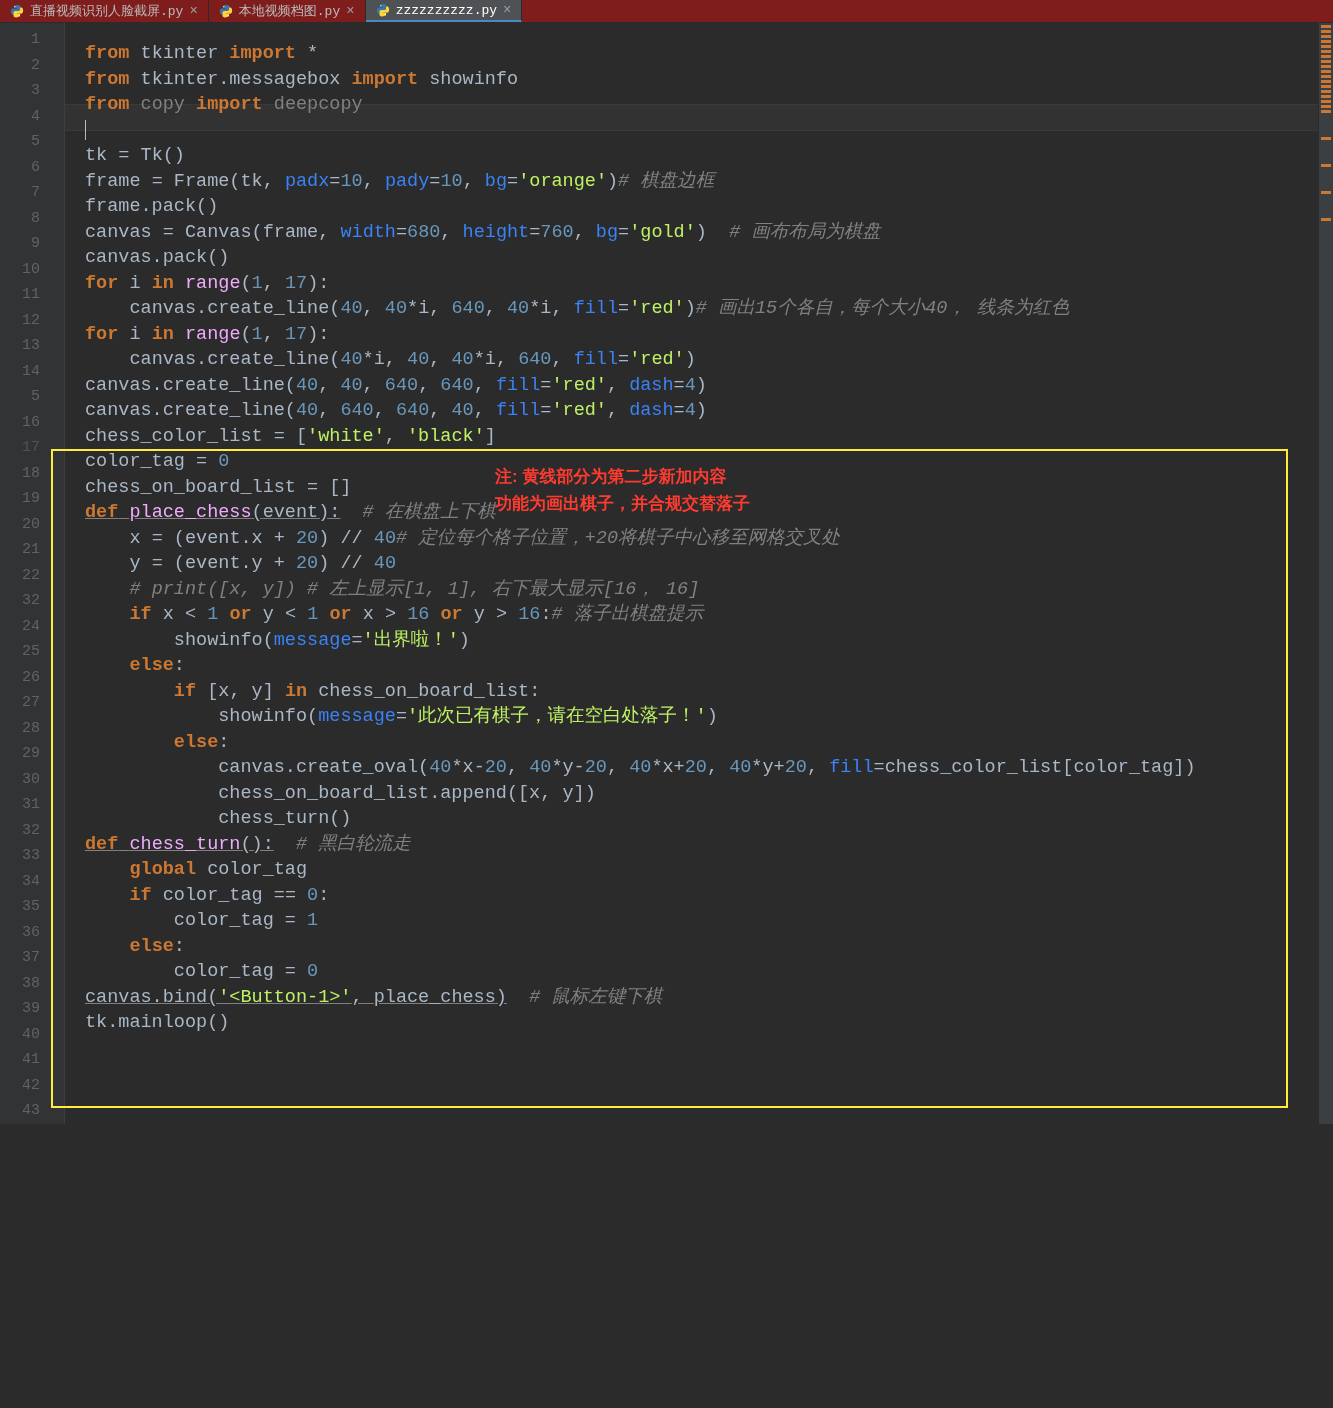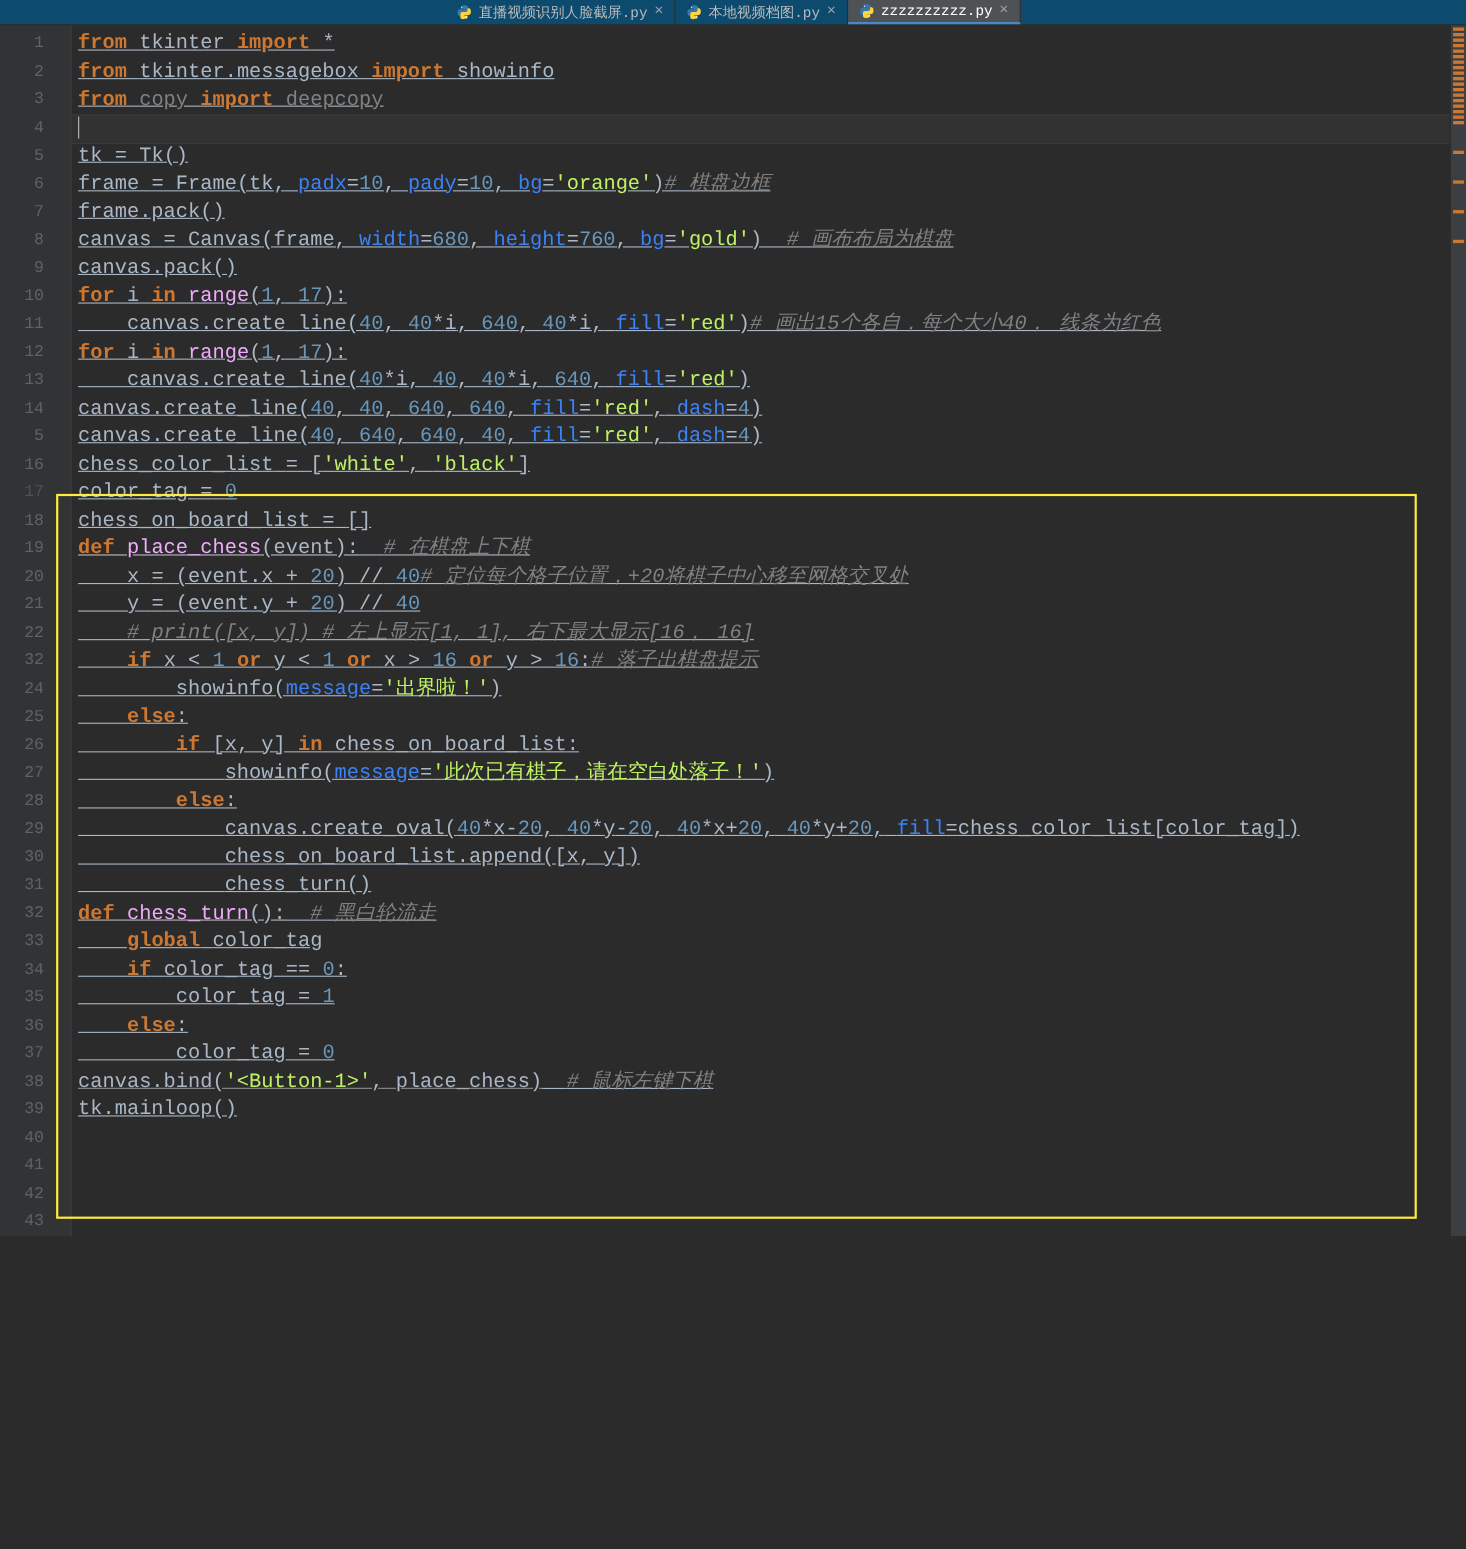--- a/index.html
+++ b/index.html
@@ -1,32 +1,32 @@
 <!DOCTYPE html>
 <html><head>
 <meta charset="utf-8">
 <style>
   html,body{margin:0;padding:0;background:#2b2b2b;font-family:Consolas,'Courier New',monospace;font-size:16px;color:#a9b7c6;}
   .root{display:flex;flex-direction:column;width:1333px;}
   
-  .tabbar{height:22px;background:#0c4a6e;display:flex;align-items:center;font-size:13px;color:#bbbbbb;border-bottom:1px solid #2b2b2b;justify-content:center;}
+  .tabbar{height:22px;background:#7f1d1d;display:flex;align-items:center;font-size:13px;color:#bbbbbb;border-bottom:1px solid #2b2b2b;}
   .tab{display:flex;align-items:center;gap:6px;padding:0 10px;height:22px;border-right:1px solid #2b2b2b;cursor:pointer;}
   .tab.active{background:#4e5254;color:#ffffff;border-bottom:2px solid #4a88c7;height:20px;}
   .tab .pyicon{display:inline-flex;}
   .tab .pyicon svg{width:14px;height:14px;}
   .tab-close{color:#9aa0a6;font-size:14px;line-height:1;}
   
   .editor{display:flex;flex-direction:row;position:relative;}
   .gutter{background:#313335;width:50px;text-align:right;color:#606366;padding-top:4px;font-size:15px;user-select:none;}
   .gutter .ln{height:25.5px;line-height:25.5px;padding-right:10px;}
   .gutter .ln.dim{color:#4e5356;}
   .foldcol{width:14px;background:#313335;border-right:1px solid #3c3f41;padding-top:4px;}
   .foldcol .fc{height:25.5px;line-height:25.5px;display:flex;justify-content:center;align-items:center;color:#6e6e6e;font-size:10px;}
   .code{flex:1;padding:4px 0 0 6px;position:relative;}
-  .code pre{margin:0;font-family:inherit;font-size:18.5px;line-height:25.5px;white-space:pre;text-decoration:underline;}
+  .code pre{margin:14px;font-family:inherit;font-size:18.5px;line-height:25.5px;white-space:pre;}
   
   .cur-line{position:absolute;left:0;right:0;height:25.5px;background:#323232;border:1px solid #3a3a3a;border-left:none;border-right:none;z-index:0;}
   .code pre{position:relative;z-index:1;}
   .caret{display:inline-block;width:1px;height:20px;background:#bbbbbb;vertical-align:middle;}
   
   .kw{color:#cc7832;font-weight:bold;}
   .fn{color:#f0abfc;}
   .str{color:#bef264;}
   .num{color:#6897bb;}
   .op{color:#a9b7c6;}
@@ -176,20 +176,24 @@
         <div class="fc"></div>
         <div class="fc"></div>
         <div class="fc"></div>
         <div class="fc"></div>
         <div class="fc"></div>
       </div>
     <div class="code" id="codewrap">
       <div class="cur-line" id="curline" style="top: 80.5px;"></div>
       <pre id="code"><div><span class="kw">from</span> <span class="name">tkinter</span> <span class="kw">import</span> <span class="op">*</span></div><div><span class="kw">from</span> <span class="name">tkinter.messagebox</span> <span class="kw">import</span> <span class="name">showinfo</span></div><div><span class="squig"><span class="kw">from</span> copy <span class="kw">import</span> deepcopy</span></div><div><span class="caret"></span></div><div><span class="name">tk</span> <span class="op">=</span> <span class="name">Tk</span><span class="op">()</span></div><div><span class="name">frame</span> <span class="op">=</span> <span class="name">Frame</span><span class="op">(</span><span class="name">tk</span><span class="op">,</span> <span class="argp">padx</span><span class="squig"><span style="color:#555;"></span></span><span class="op">=</span><span class="squig"><span style="color:#555;"></span></span><span class="num">10</span><span class="op">,</span> <span class="argp">pady</span><span class="squig"><span style="color:#555;"></span></span><span class="op">=</span><span class="squig"><span style="color:#555;"></span></span><span class="num">10</span><span class="op">,</span> <span class="argp">bg</span><span class="squig"><span style="color:#555;"></span></span><span class="op">=</span><span class="squig"><span style="color:#555;"></span></span><span class="str">'orange'</span><span class="op">)</span><span class="squig"><span style="color:#555;"></span></span><span class="cmt"># 棋盘边框</span></div><div><span class="name">frame.pack</span><span class="op">()</span></div><div><span class="name">canvas</span> <span class="op">=</span> <span class="name">Canvas</span><span class="op">(</span><span class="name">frame</span><span class="op">,</span> <span class="argp">width</span><span class="squig"><span style="color:#555;"></span></span><span class="op">=</span><span class="squig"><span style="color:#555;"></span></span><span class="num">680</span><span class="op">,</span> <span class="argp">height</span><span class="squig"><span style="color:#555;"></span></span><span class="op">=</span><span class="squig"><span style="color:#555;"></span></span><span class="num">760</span><span class="op">,</span> <span class="argp">bg</span><span class="squig"><span style="color:#555;"></span></span><span class="op">=</span><span class="squig"><span style="color:#555;"></span></span><span class="str">'gold'</span><span class="op">)</span>  <span class="cmt"># 画布布局为棋盘</span></div><div><span class="name">canvas.pack</span><span class="op">()</span></div><div></div><div><span class="kw">for</span> <span class="name">i</span> <span class="kw">in</span> <span class="fn">range</span><span class="op">(</span><span class="num">1</span><span class="op">,</span> <span class="num">17</span><span class="op">):</span></div><div>    <span class="name">canvas.create_line</span><span class="op">(</span><span class="num">40</span><span class="op">,</span> <span class="num">40</span><span class="op">*</span><span class="name">i</span><span class="op">,</span> <span class="num">640</span><span class="op">,</span> <span class="num">40</span><span class="op">*</span><span class="name">i</span><span class="op">,</span> <span class="argp">fill</span><span class="squig"><span style="color:#555;"></span></span><span class="op">=</span><span class="squig"><span style="color:#555;"></span></span><span class="str">'red'</span><span class="op">)</span><span class="squig"><span style="color:#555;"></span></span><span class="cmt"># 画出15个各自，每个大小40， 线条为红色</span></div><div><span class="kw">for</span> <span class="name">i</span> <span class="kw">in</span> <span class="fn">range</span><span class="op">(</span><span class="num">1</span><span class="op">,</span> <span class="num">17</span><span class="op">):</span></div><div>    <span class="name">canvas.create_line</span><span class="op">(</span><span class="num">40</span><span class="op">*</span><span class="name">i</span><span class="op">,</span> <span class="num">40</span><span class="op">,</span> <span class="num">40</span><span class="op">*</span><span class="name">i</span><span class="op">,</span> <span class="num">640</span><span class="op">,</span> <span class="argp">fill</span><span class="squig"><span style="color:#555;"></span></span><span class="op">=</span><span class="squig"><span style="color:#555;"></span></span><span class="str">'red'</span><span class="op">)</span></div><div><span class="name">canvas.create_line</span><span class="op">(</span><span class="num">40</span><span class="op">,</span> <span class="num">40</span><span class="op">,</span> <span class="num">640</span><span class="op">,</span> <span class="num">640</span><span class="op">,</span> <span class="argp">fill</span><span class="squig"><span style="color:#555;"></span></span><span class="op">=</span><span class="squig"><span style="color:#555;"></span></span><span class="str">'red'</span><span class="op">,</span> <span class="argp">dash</span><span class="squig"><span style="color:#555;"></span></span><span class="op">=</span><span class="squig"><span style="color:#555;"></span></span><span class="num">4</span><span class="op">)</span></div><div><span class="name">canvas.create_line</span><span class="op">(</span><span class="num">40</span><span class="op">,</span> <span class="num">640</span><span class="op">,</span> <span class="num">640</span><span class="op">,</span> <span class="num">40</span><span class="op">,</span> <span class="argp">fill</span><span class="squig"><span style="color:#555;"></span></span><span class="op">=</span><span class="squig"><span style="color:#555;"></span></span><span class="str">'red'</span><span class="op">,</span> <span class="argp">dash</span><span class="squig"><span style="color:#555;"></span></span><span class="op">=</span><span class="squig"><span style="color:#555;"></span></span><span class="num">4</span><span class="op">)</span></div><div></div><div><span class="name">chess_color_list</span> <span class="op">=</span> <span class="op">[</span><span class="str">'white'</span><span class="op">,</span> <span class="str">'black'</span><span class="op">]</span></div><div><span class="name">color_tag</span> <span class="op">=</span> <span class="num">0</span></div><div><span class="name">chess_on_board_list</span> <span class="op">=</span> <span class="op">[]</span></div><div><span class="def under">def</span><span class="under"> </span><span class="fn under">place_chess</span><span class="op under">(</span><span class="name under">event</span><span class="op under">):</span>  <span class="cmt"># 在棋盘上下棋</span></div><div>    <span class="name">x</span> <span class="op">=</span> <span class="op">(</span><span class="name">event.x</span> <span class="op">+</span> <span class="num">20</span><span class="op">)</span> <span class="op">//</span> <span class="num">40</span><span class="squig"><span style="color:#555;"></span></span><span class="cmt"># 定位每个格子位置，+20将棋子中心移至网格交叉处</span></div><div>    <span class="name">y</span> <span class="op">=</span> <span class="op">(</span><span class="name">event.y</span> <span class="op">+</span> <span class="num">20</span><span class="op">)</span> <span class="op">//</span> <span class="num">40</span></div><div>    <span class="cmt"># print([x, y]) # 左上显示[1, 1], 右下最大显示[16， 16]</span></div><div>    <span class="kw">if</span> <span class="name">x</span> <span class="op">&lt;</span> <span class="num">1</span> <span class="kw">or</span> <span class="name">y</span> <span class="op">&lt;</span> <span class="num">1</span> <span class="kw">or</span> <span class="name">x</span> <span class="op">&gt;</span> <span class="num">16</span> <span class="kw">or</span> <span class="name">y</span> <span class="op">&gt;</span> <span class="num">16</span><span class="op">:</span><span class="squig"><span style="color:#555;"></span></span><span class="cmt"># 落子出棋盘提示</span></div><div>        <span class="name">showinfo</span><span class="op">(</span><span class="argp">message</span><span class="op">=</span><span class="str">'出界啦！'</span><span class="op">)</span></div><div>    <span class="kw">else</span><span class="op">:</span></div><div>        <span class="kw">if</span> <span class="op">[</span><span class="name">x</span><span class="op">,</span> <span class="name">y</span><span class="op">]</span> <span class="kw">in</span> <span class="name">chess_on_board_list</span><span class="op">:</span></div><div>            <span class="name">showinfo</span><span class="op">(</span><span class="argp">message</span><span class="op">=</span><span class="str">'此次已有棋子，请在空白处落子！'</span><span class="op">)</span></div><div>        <span class="kw">else</span><span class="op">:</span></div><div>            <span class="name">canvas.create_oval</span><span class="op">(</span><span class="num">40</span><span class="op">*</span><span class="name">x</span><span class="op">-</span><span class="num">20</span><span class="op">,</span> <span class="num">40</span><span class="op">*</span><span class="name">y</span><span class="op">-</span><span class="num">20</span><span class="op">,</span> <span class="num">40</span><span class="op">*</span><span class="name">x</span><span class="op">+</span><span class="num">20</span><span class="op">,</span> <span class="num">40</span><span class="op">*</span><span class="name">y</span><span class="op">+</span><span class="num">20</span><span class="op">,</span> <span class="argp">fill</span><span class="op">=</span><span class="name">chess_color_list</span><span class="op">[</span><span class="name">color_tag</span><span class="op">])</span></div><div>            <span class="name">chess_on_board_list.append</span><span class="op">([</span><span class="name">x</span><span class="op">,</span> <span class="name">y</span><span class="op">])</span></div><div>            <span class="name">chess_turn</span><span class="op">()</span></div><div></div><div><span class="def under">def</span><span class="under"> </span><span class="fn under">chess_turn</span><span class="op under">():</span>  <span class="cmt"># 黑白轮流走</span></div><div>    <span class="kw">global</span> <span class="name">color_tag</span></div><div>    <span class="kw">if</span> <span class="name">color_tag</span> <span class="op">==</span> <span class="num">0</span><span class="op">:</span></div><div>        <span class="name">color_tag</span> <span class="op">=</span> <span class="num">1</span></div><div>    <span class="kw">else</span><span class="op">:</span></div><div>        <span class="name">color_tag</span> <span class="op">=</span> <span class="num">0</span></div><div></div><div><span class="name under">canvas.bind</span><span class="op under">(</span><span class="str under">'&lt;Button-1&gt;'</span><span class="op under">,</span><span class="under"> </span><span class="name under">place_chess</span><span class="op under">)</span>  <span class="cmt"># 鼠标左键下棋</span></div><div><span class="name">tk.mainloop</span><span class="op">()</span></div></pre>
       <div class="hl-box" id="hlbox" style="left: -14px; right: 30px; top: 425.5px; height: 655.5px;"></div>
+      <div class="annot" id="annot" style="top: 439.5px; left: 430px;">
+        <div>注: 黄线部分为第二步新加内容</div>
+        <div>功能为画出棋子，并合规交替落子</div>
+      </div>
     </div>
     <div class="stripe" id="stripe">
         <div class="mk"></div>
         <div class="mk"></div>
         <div class="mk"></div>
         <div class="mk"></div>
         <div class="mk"></div>
         <div class="mk"></div>
         <div class="mk"></div>
         <div class="mk"></div>

